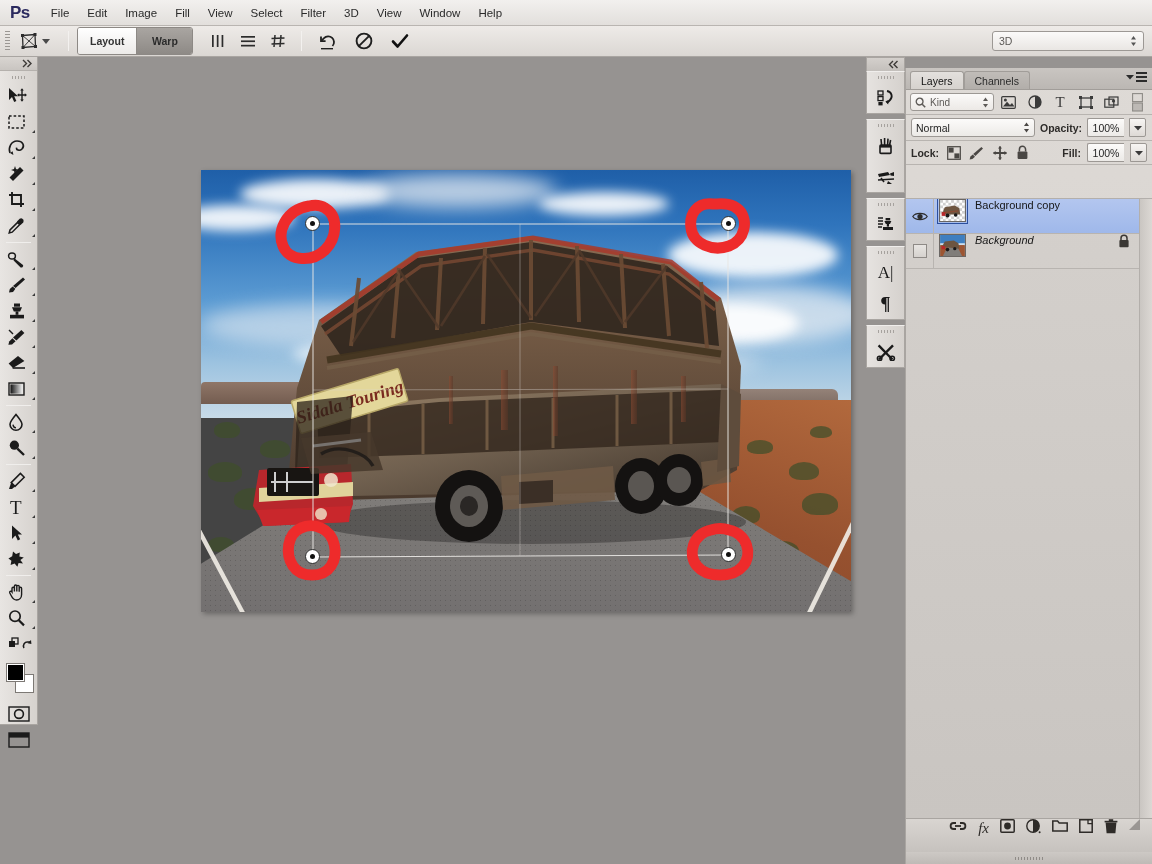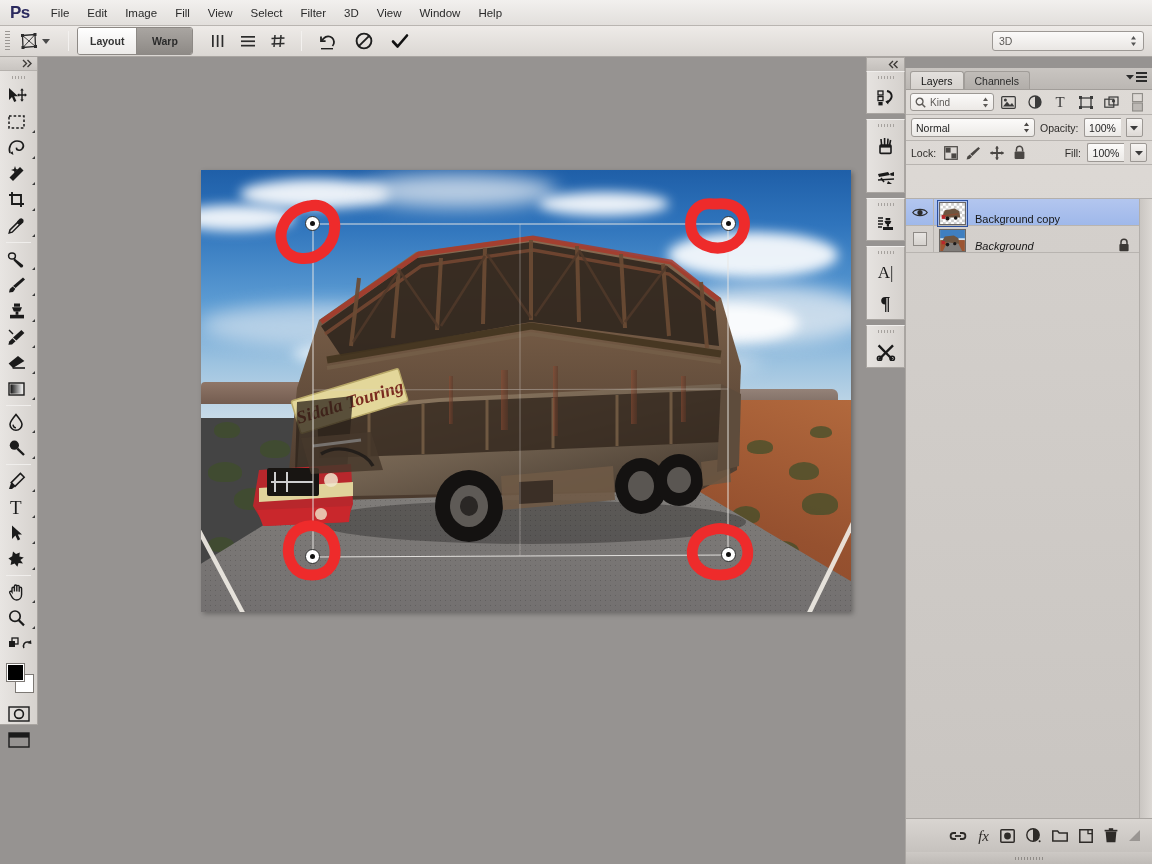--- a/index.html
+++ b/index.html
@@ -244,42 +244,42 @@
   .blend-row {
     height: 26px; display: flex; align-items: center; gap: 5px; padding: 0 5px;
     border-bottom: 1px solid #b8b4b0;
   }
   .blend-select {
     width: 124px; height: 19px; background: linear-gradient(#fcfbfa,#eceae7);
     border: 1px solid #9c9894; border-radius: 3px;
     display:flex; align-items:center; padding: 0 4px;
     font-size: 10.5px; color: #1f1f1f;
   }
-  .lbl { font-size: 10.5px; color: #2d2b29; font-weight: normal; white-space: nowrap;}
+  .lbl { font-size: 10.5px; color: #2d2b29; font-weight: bold; white-space: nowrap;}
   .numbox {
     width: 37px; height: 19px; background: linear-gradient(#fcfbfa,#eceae7);
     border: 1px solid #9c9894; border-radius: 2px 0 0 2px; border-right: none;
     display:flex; align-items:center; justify-content:center;
     font-size: 10.5px; color: #1f1f1f;
   }
   .numcaret {
     width: 17px; height: 19px; background: linear-gradient(#f7f5f3,#ddd9d5);
     border: 1px solid #9c9894; border-radius: 0 2px 2px 0;
     display:flex; align-items:center; justify-content:center;
   }
   .lock-row {
     height: 24px; display: flex; align-items: center; gap: 6px; padding: 0 5px;
     border-bottom: 1px solid #b8b4b0;
   }
   .lockbtn { width: 17px; height: 17px; display:flex; align-items:center; justify-content:center; color:#4a4744;}
   .layer-list { position: absolute; left:0; top: 130px; right: 0; bottom: 46px;
                 background: linear-gradient(to bottom,#d4d0cc,#c9c5c1);
                 border-top: 1px solid #b3afab; overflow: hidden; }
   .layer-row {
-    height: 27px; display: flex; align-items: flex-end;
+    height: 35px; display: flex; align-items: flex-start;
     border-bottom: 1px solid #b8b4b0; position: relative;
   }
   .layer-row.sel { background: linear-gradient(#b3c6ef,#9fb8ea); }
   .eye-cell { width: 28px; display:flex; align-items:center; justify-content:center;
               border-right: 1px solid #b8b4b0; height: 100%; }
   .eye-off {
     width: 14px; height: 14px; border: 1px solid #8e8a86;
     background: linear-gradient(#e8e5e2,#d6d2ce);
   }
   .thumb {
@@ -287,21 +287,21 @@
     overflow: hidden; position: relative; background: #9aa;
   }
   .thumb.sel-th { outline: 1px solid #2b4f9e; outline-offset: 1px; }
   .layer-name { font-size: 11px; color: #161616; margin-left: 9px; }
   .layer-name.italic { font-style: italic; }
   .lockicon { position: absolute; right: 22px; color: #3b3835; }
   .panel-footer {
     position: absolute; left: 0; right: 0; bottom: 12px; height: 34px;
     background: linear-gradient(#d9d5d1,#c6c2be);
     border-top: 1px solid #a9a5a1;
-    display: flex; align-items: center; justify-content: flex-end; gap: 11px;
+    display: flex; justify-content: flex-end; gap: 11px;
     padding-right: 12px; color: #2e2b28;
   }
   .panel-grip {
     position: absolute; left: 0; right: 0; bottom: 0; height: 12px;
     background: linear-gradient(#cdc9c5,#bebab6);
     display: flex; align-items: center; justify-content: center;
   }
   .panel-grip i {
     display:block; width: 28px; height: 3px;
     background: repeating-linear-gradient(to right, #8f8b87 0 1px, transparent 1px 3px);

